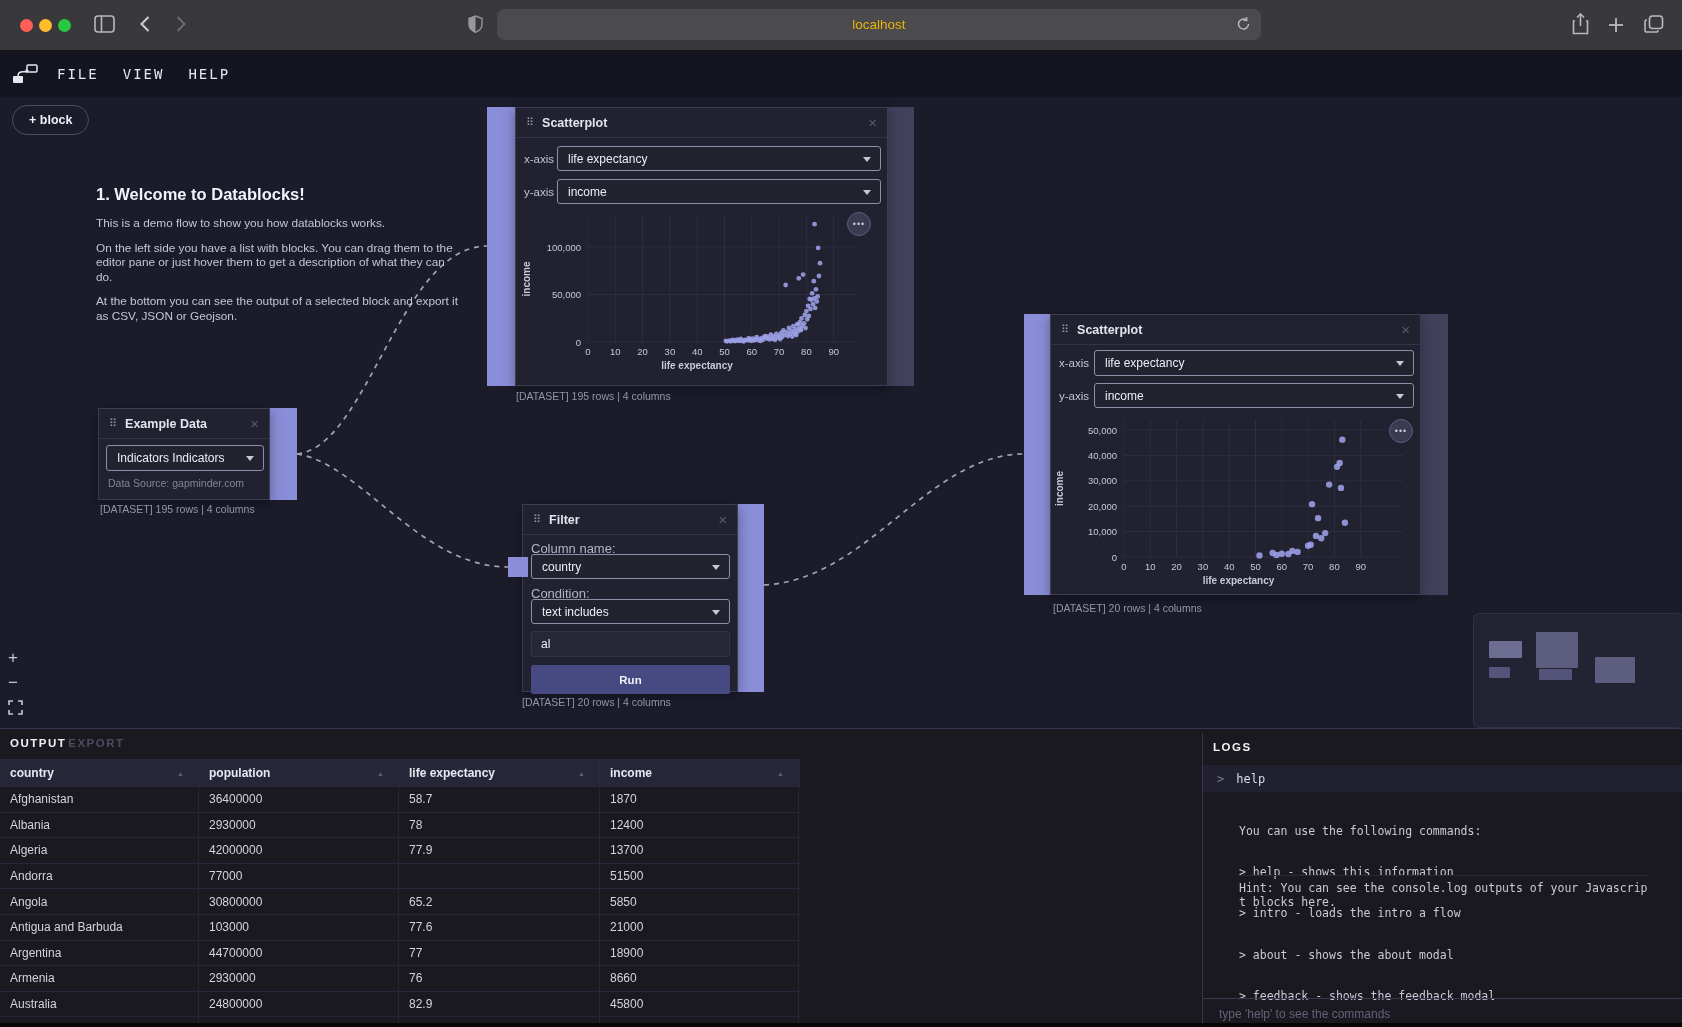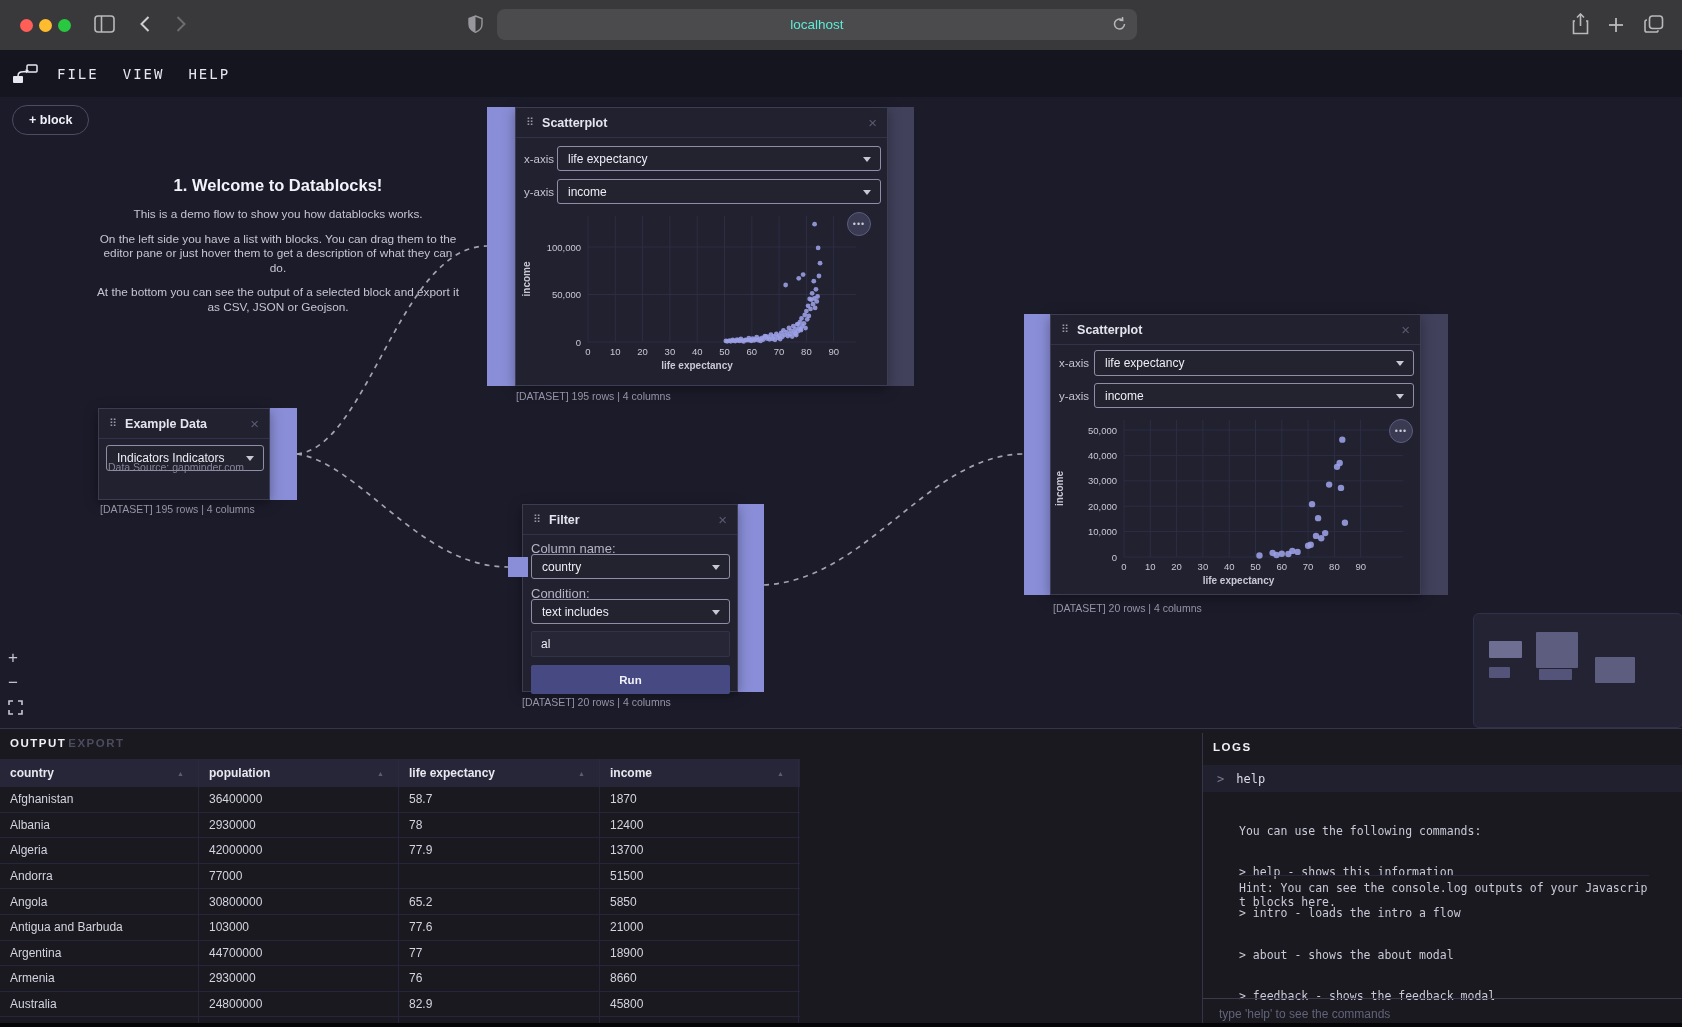--- a/index.html
+++ b/index.html
@@ -3,32 +3,32 @@
 <meta charset="utf-8">
 <style>
   html,body{margin:0;padding:0;background:#000;}
   body{font-family:"Liberation Sans",sans-serif;}
   #screen{position:relative;width:1682px;height:1027px;overflow:hidden;background:#1b1b2a;}
 
   
   .chrome{position:absolute;left:0;top:0;width:1682px;height:50px;background:#39393b;border-bottom:1px solid #222;}
   .tl{position:absolute;top:19px;width:13px;height:13px;border-radius:50%;}
   .chrome-ic{position:absolute;top:13px;color:#b9b9bd;}
-  .urlbar{position:absolute;left:497px;top:9px;width:640px;height:31px;background:#4b4b4e;border-radius:8px;color:#5eead4;font-size:13.5px;display:flex;align-items:center;justify-content:center;}
+  .urlbar{position:absolute;left:497px;top:9px;width:764px;height:31px;background:#4b4b4e;border-radius:8px;color:#eab308;font-size:13.5px;display:flex;align-items:center;justify-content:center;}
   .urlbar .reload{position:absolute;right:10px;top:7px;}
 
   
   .menubar{position:absolute;left:0;top:50px;width:1682px;height:47px;background:#15151f;border-bottom:1px solid #2c2c3e;display:flex;align-items:center;}
   .menu-item{font-family:"DejaVu Sans Mono",monospace;font-size:14px;letter-spacing:2px;color:#e6e6f0;margin-right:24px;cursor:default;}
 
   
   .canvas{position:absolute;left:0;top:97px;width:1682px;height:631px;background:#1b1b2a;overflow:hidden;}
   .edges{position:absolute;left:0;top:0;pointer-events:none;}
   .addblock{position:absolute;left:12px;top:8px;height:30px;padding:0 16px;border:1px solid #4c4c62;border-radius:15px;background:transparent;color:#f0f0f8;font-size:12.5px;font-weight:bold;display:flex;align-items:center;}
-  .welcome{position:absolute;left:96px;top:79px;width:364px;color:#c6c6d2;text-align:center;}
+  .welcome{position:absolute;left:96px;top:88px;width:364px;color:#c6c6d2;}
   .welcome h1{font-size:16.5px;color:#f2f2fa;margin:0 0 12px 0;}
   .welcome p{font-size:11.8px;line-height:14.6px;margin:0 0 10px 0;}
 
   .blockbody{position:absolute;background:#212130;border:1px solid #3c3c52;box-shadow:0 3px 12px rgba(0,0,0,.35);box-sizing:border-box;}
   .portbar{position:absolute;background:#8a8ed8;}
   .portbar.muted{background:#41415c;}
   .bheader{height:29px;border-bottom:1px solid #32324a;display:flex;align-items:center;padding:0 10px;gap:8px;}
   .drag{color:#9a9aaa;font-size:11px;line-height:11px;}
   .btitle{font-size:12.5px;font-weight:bold;color:#e4e4ee;}
   .bclose{margin-left:auto;color:#5a5a70;font-size:15px;line-height:15px;}
@@ -289,21 +289,21 @@
     <div class="portbar" style="left:270px;top:311px;width:27px;height:92px;"></div>
     <div class="blockbody" style="left:98px;top:311px;width:172px;height:92px;">
       <div class="bheader">
         <span class="drag">⠿</span>
         <span class="btitle">Example Data</span>
         <span class="bclose">×</span>
       </div>
       <div class="dselect" style="left:7px;top:36px;width:158px;height:26px;">
           <span>Indicators Indicators</span>
         </div>
-      <div style="position:absolute;left:9px;top:52px;font-size:10.5px;color:#84849a;">Data Source: gapminder.com</div>
+      <div style="position:absolute;left:9px;top:68px;font-size:10.5px;color:#84849a;">Data Source: gapminder.com</div>
     </div>
     <div class="dataset" style="left:100px;top:406px;">[DATASET] 195 rows | 4 columns</div>
 
     <div class="portbar" style="left:738px;top:407px;width:26px;height:188px;"></div>
     <div class="blockbody" style="left:522px;top:407px;width:216px;height:188px;">
       <div class="bheader">
         <span class="drag">⠿</span>
         <span class="btitle">Filter</span>
         <span class="bclose">×</span>
       </div>

